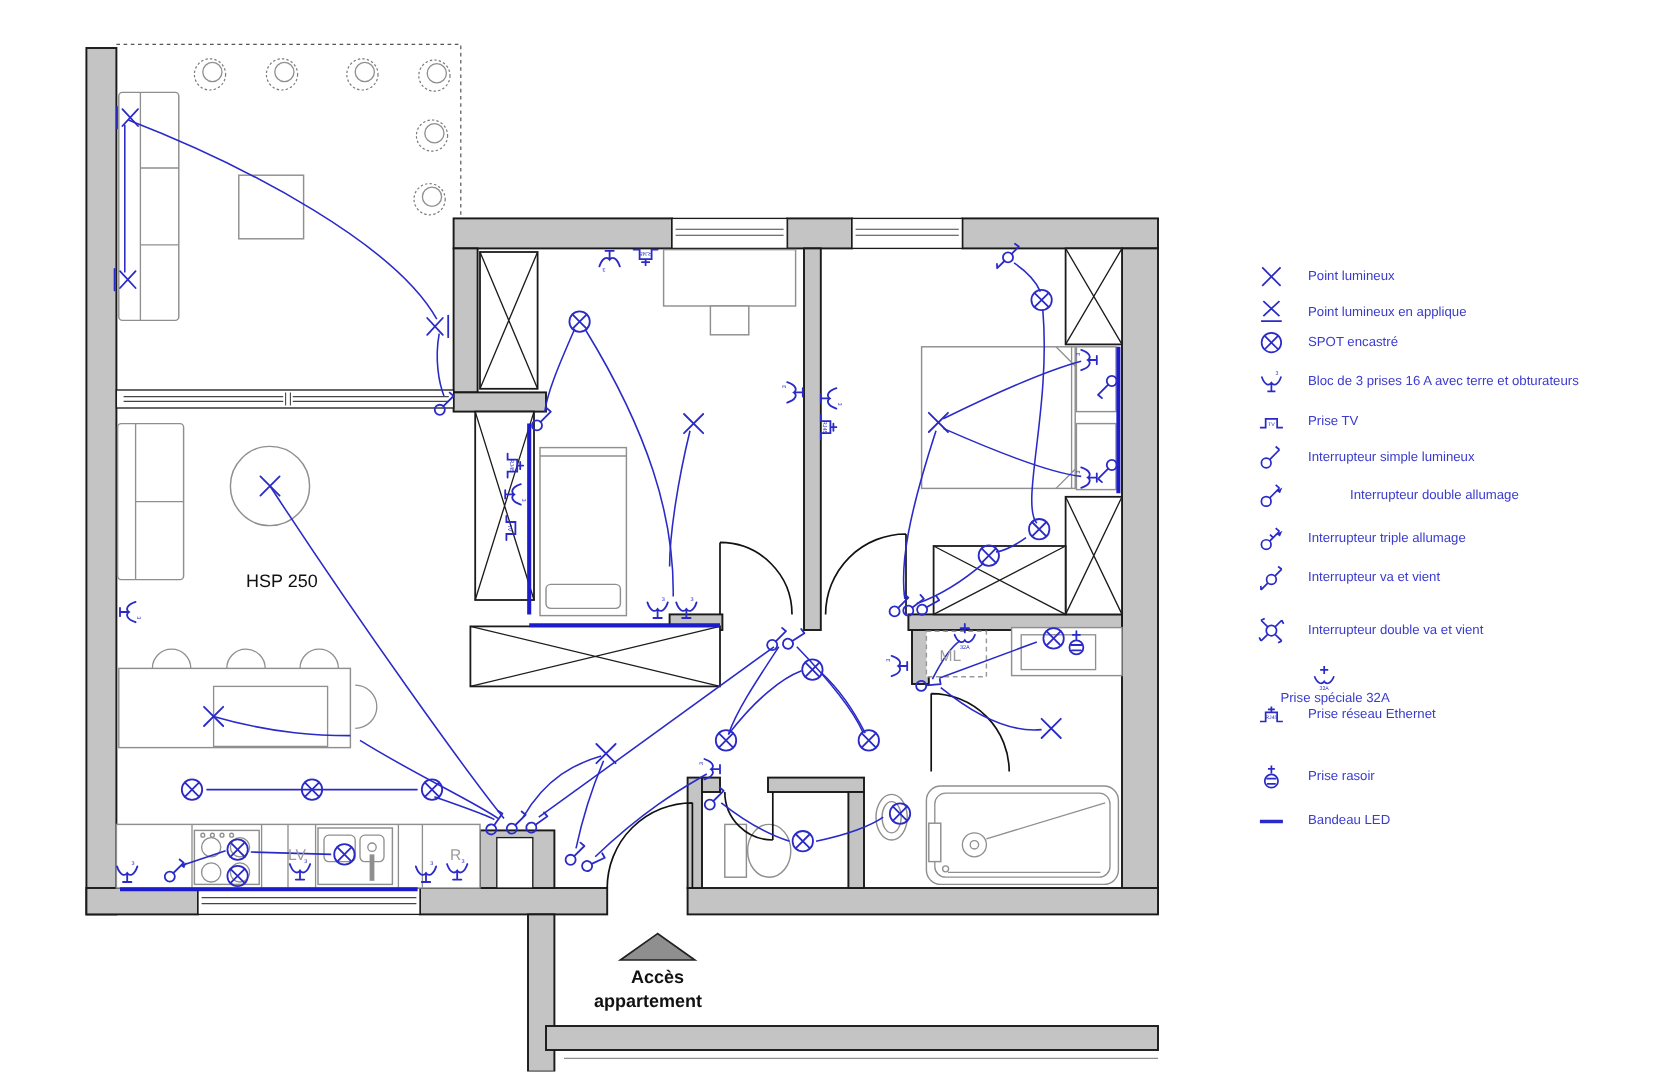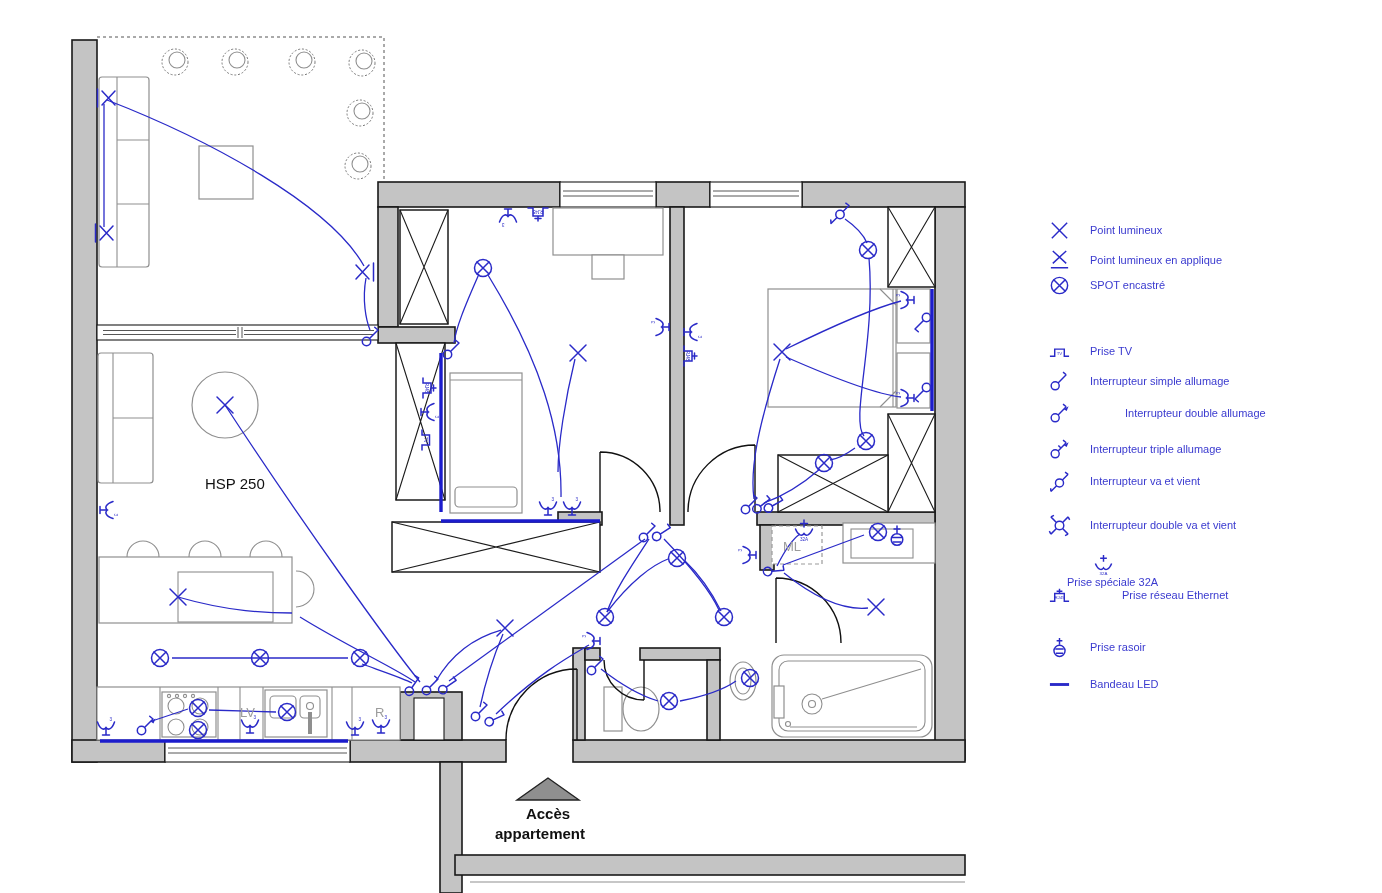--- a/index.html
+++ b/index.html
@@ -402,31 +402,37 @@
         <use href="#sym-point-lumineux-applique"></use>
       </svg>
       <span class="legend-label">Point lumineux en applique</span>
     </div>
     <div class="legend-row" style="top: 273px; justify-content: space-between;">
       <svg viewBox="0 0 24 24" class="lgsvg">
         <use href="#sym-spot-encastre"></use>
       </svg>
       <span class="legend-label">SPOT encastré</span>
     </div>
+    <div class="legend-row" style="top: 306px;">
+      <svg viewBox="0 0 24 24" class="lgsvg">
+        <use href="#sym-bloc-3-prises"></use>
+      </svg>
+      <span class="legend-label">Bloc de 3 prises 16 A avec terre et obturateurs</span>
+    </div>
     <div class="legend-row" style="top: 339px;">
       <svg viewBox="0 0 24 24" class="lgsvg">
         <use href="#sym-prise-tv"></use>
       </svg>
       <span class="legend-label">Prise TV</span>
     </div>
     <div class="legend-row" style="top: 369px;">
       <svg viewBox="0 0 24 24" class="lgsvg">
         <use href="#sym-interrupteur-simple"></use>
       </svg>
-      <span class="legend-label">Interrupteur simple allumage</span>
+      <span class="legend-label">Interrupteur simple lumineux</span>
     </div>
     <div class="legend-row" style="top: 401px; gap: 35px;">
       <svg viewBox="0 0 24 24" class="lgsvg">
         <use href="#sym-interrupteur-double"></use>
       </svg>
       <span class="legend-label">Interrupteur double allumage</span>
     </div>
     <div class="legend-row" style="top: 437px;">
       <svg viewBox="0 0 24 24" class="lgsvg">
         <use href="#sym-interrupteur-triple"></use>
@@ -444,21 +450,21 @@
         <use href="#sym-interrupteur-double-va-et-vient"></use>
       </svg>
       <span class="legend-label">Interrupteur double va et vient</span>
     </div>
     <div class="legend-row" style="top: 553px; flex-direction: column;">
       <svg viewBox="0 0 24 24" class="lgsvg">
         <use href="#sym-prise-speciale-32a"></use>
       </svg>
       <span class="legend-label">Prise spéciale 32A</span>
     </div>
-    <div class="legend-row" style="top: 583px; gap: 32px;">
+    <div class="legend-row" style="top: 583px;">
       <svg viewBox="0 0 24 24" class="lgsvg">
         <use href="#sym-prise-ethernet"></use>
       </svg>
       <span class="legend-label">Prise réseau Ethernet</span>
     </div>
     <div class="legend-row" style="top: 635px;">
       <svg viewBox="0 0 24 24" class="lgsvg">
         <use href="#sym-prise-rasoir"></use>
       </svg>
       <span class="legend-label">Prise rasoir</span>

